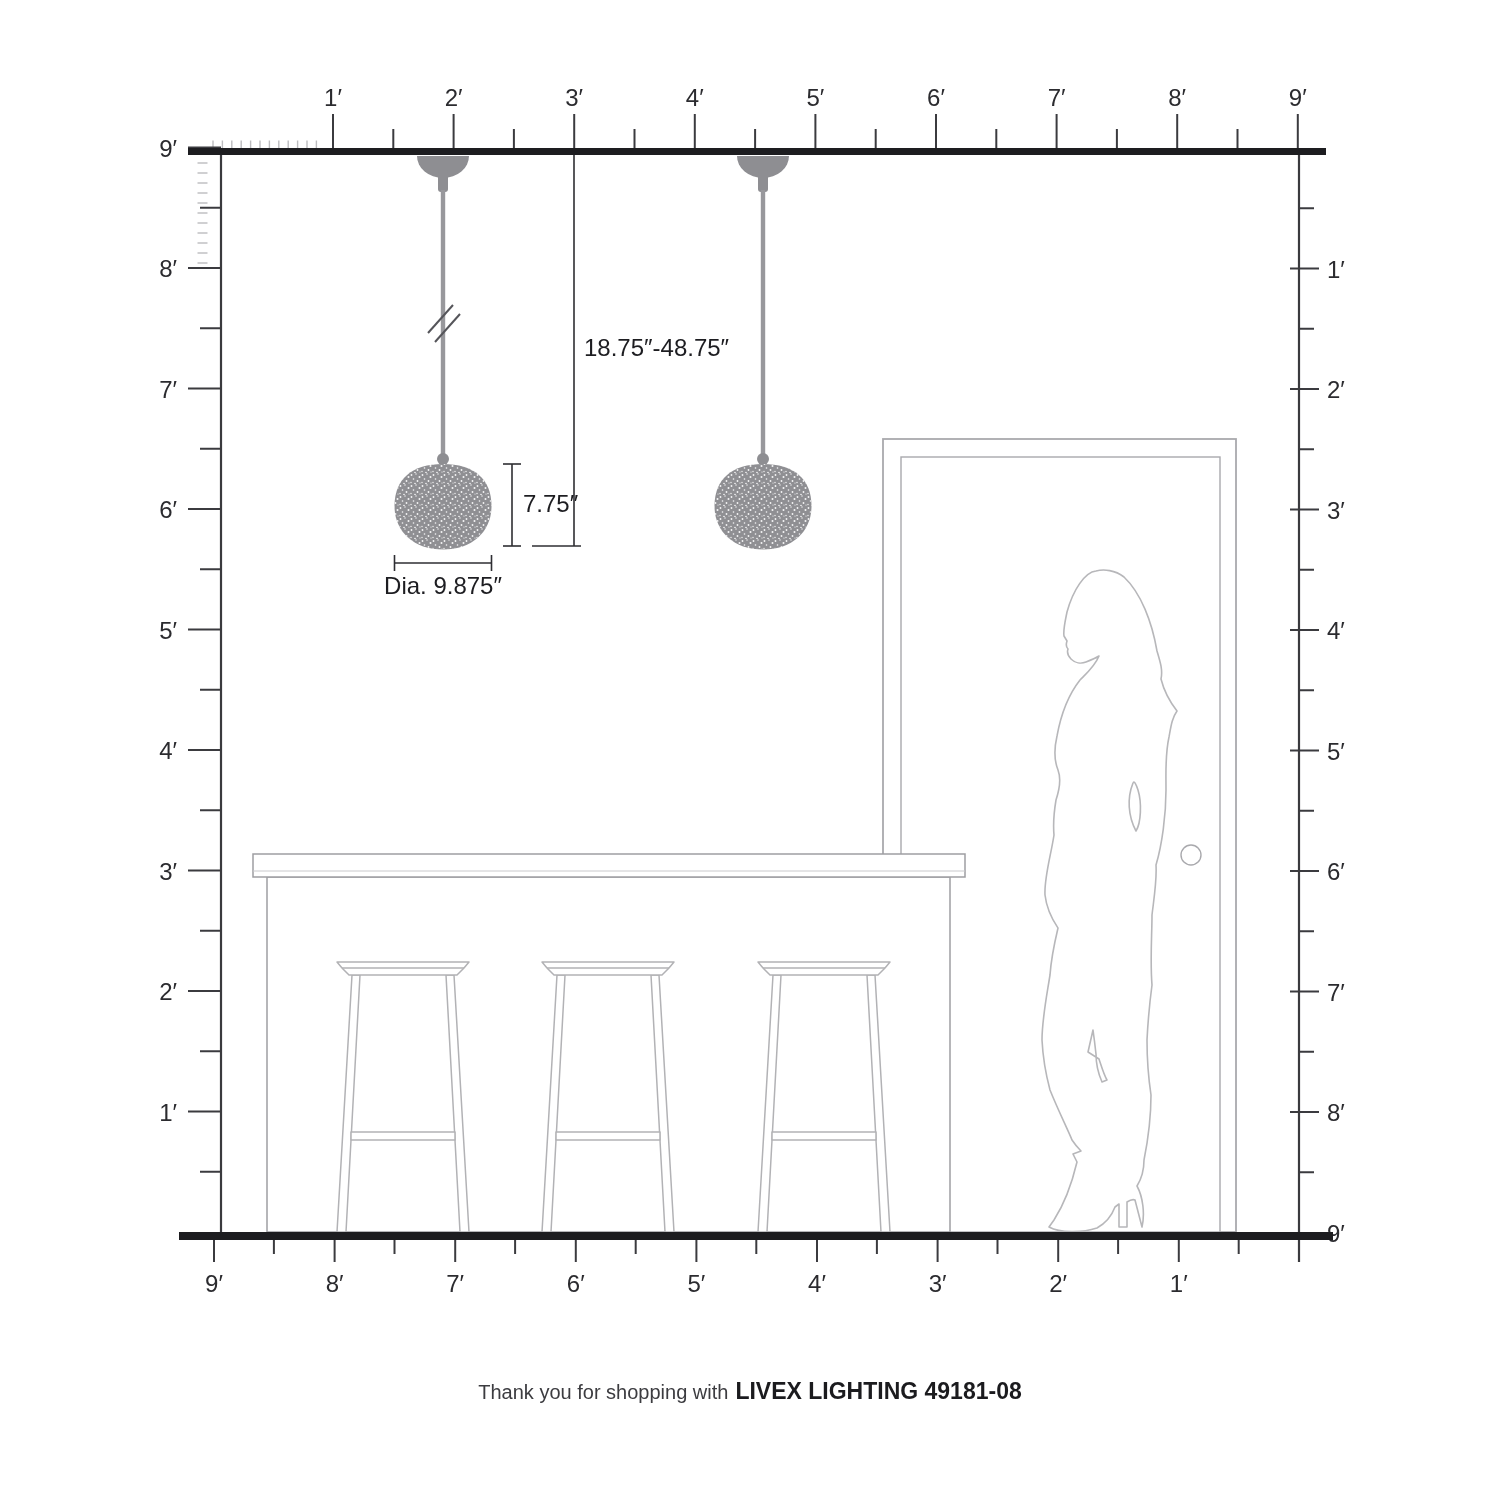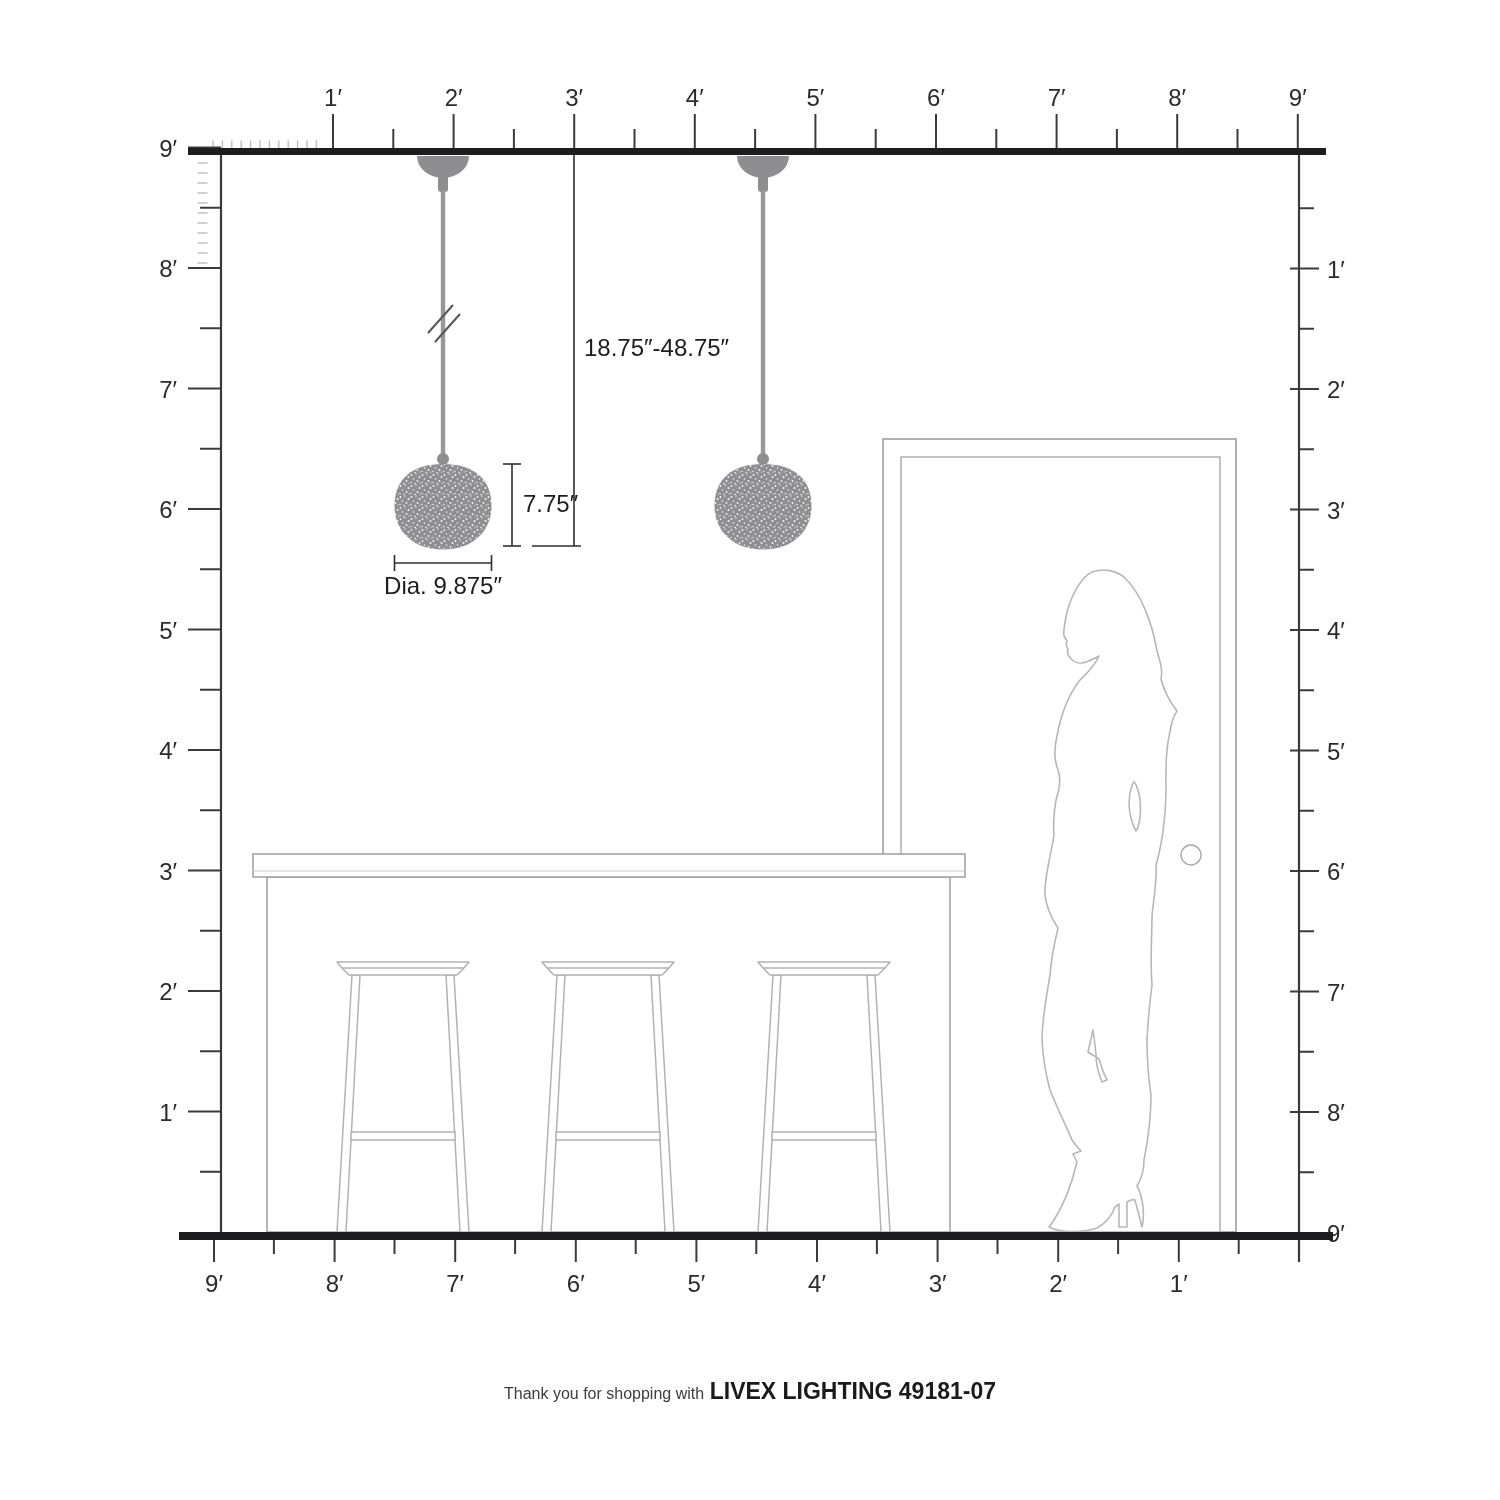--- a/index.html
+++ b/index.html
@@ -16,21 +16,21 @@
   .doorln2{fill:#ffffff;stroke:#a9a9ad;stroke-width:1.4;}
   .pend{fill:#8e8e92;}
   .rod{fill:#98989c;}
   .shade{fill:#8f8f93;}
   .brk{stroke:#55555a;stroke-width:2;fill:none;}
   .dimline{stroke:#2e2e32;stroke-width:1.6;fill:none;}
   .dimtext{font-size:24px;fill:#1d1d21;}
   .woman{fill:#ffffff;stroke:#b7b7ba;stroke-width:1.6;stroke-linejoin:round;}
   #footer{position:absolute;top:1378px;left:0;width:1500px;text-align:center;
           color:#3c3c40;white-space:nowrap;}
-  #footer .pre{font-size:16px;margin-right:0.35em;}
+  #footer .pre{font-size:20px;margin-right:0.35em;}
   #footer .brand{font-size:23px;font-weight:bold;color:#1b1b1e;}
 </style>
 </head>
 <body>
 
 <div id="stage">
   <svg width="1500" height="1500" viewBox="0 0 1500 1500">
 
     <defs>
       <pattern id="speckle" width="11" height="11" patternUnits="userSpaceOnUse">
@@ -269,15 +269,15 @@
       <text class="dimtext" x="523" y="512" text-anchor="start">7.75″</text>
 
       <line class="dimline" x1="394.5" y1="563" x2="491.5" y2="563"></line>
       <line class="dimline" x1="394.5" y1="555" x2="394.5" y2="571"></line>
       <line class="dimline" x1="491.5" y1="555" x2="491.5" y2="571"></line>
       <text class="dimtext" x="443" y="594" text-anchor="middle">Dia. 9.875″</text>
     </g>
   </svg>
 
   <div id="footer">
-    <span class="pre">Thank you for shopping with</span><span class="brand">LIVEX LIGHTING 49181-07</span>
+    <span class="pre">Thank you for shopping with</span><span class="brand">LIVEX LIGHTING 49181-08</span>
   </div>
 </div>
 
 </body></html>

